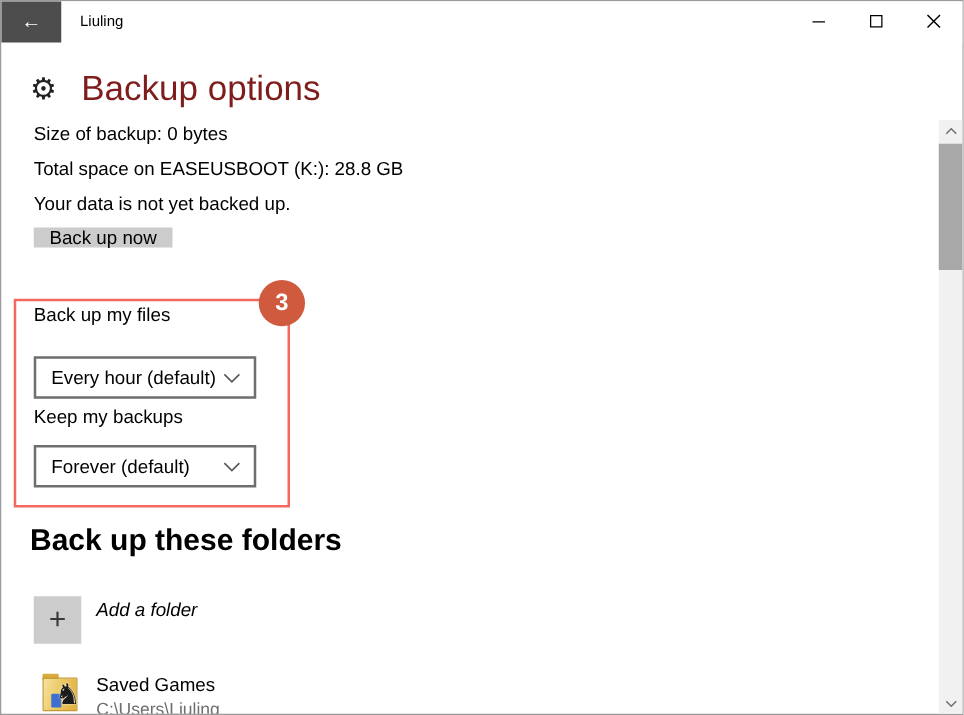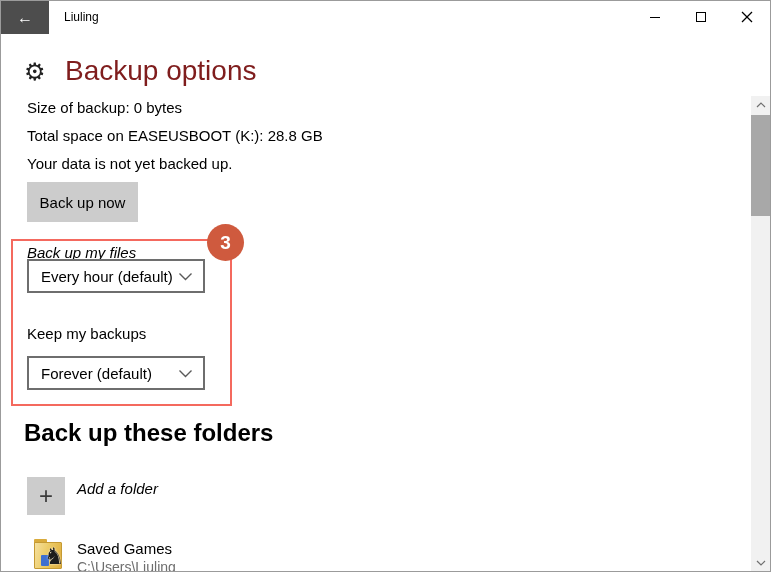--- a/index.html
+++ b/index.html
@@ -69,44 +69,44 @@
   }
   
   .info-line { position: absolute; left: 26px; font-size: 15px; color: #000; }
   .line-size   { top: 98px; }
   .line-space  { top: 126px; }
   .line-status { top: 154px; }
   
   .backup-now {
     position: absolute;
     left: 26px; top: 181px;
-    width: 111px; height: 40px;
+    width: 111px; height: 16px;
     background: #cccccc;
     border: none;
     font-family: inherit;
     font-size: 15px;
     color: #000;
     cursor: pointer;
   }
   
   .field-label { position: absolute; left: 26px; font-size: 15px; }
-  .label-freq { top: 243px; font-style: italic; }
+  .label-freq { top: 243px; }
   .label-keep { top: 324px; }
   .select {
     position: absolute;
     left: 26px;
     width: 178px; height: 34px;
     background: #fff;
     border: 2px solid #6e6e6e;
     display: flex; align-items: center;
     padding: 0 10px 0 12px;
     font-size: 15px;
     cursor: pointer;
   }
-  .select-freq { top: 258px; }
+  .select-freq { top: 284px; }
   .select-keep { top: 355px; justify-content: center; }
   .select .chev { margin-left: auto; display: flex; }
   
   .section-title {
     position: absolute;
     left: 23px; top: 418px;
     font-size: 24px;
     font-weight: 700;
   }
   .add-folder-btn {

